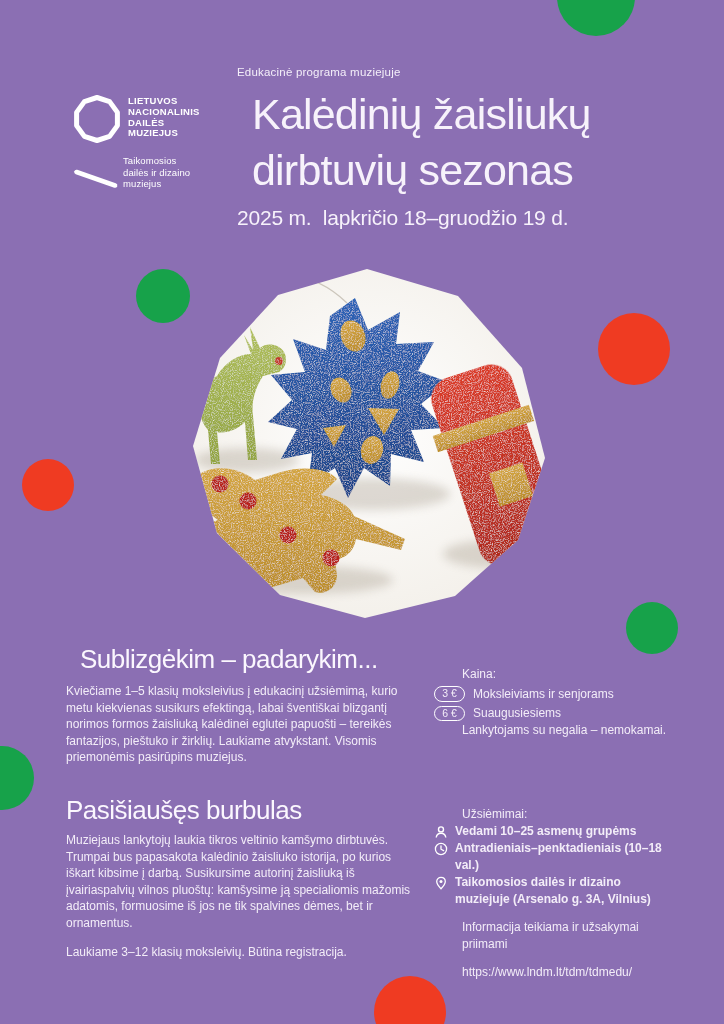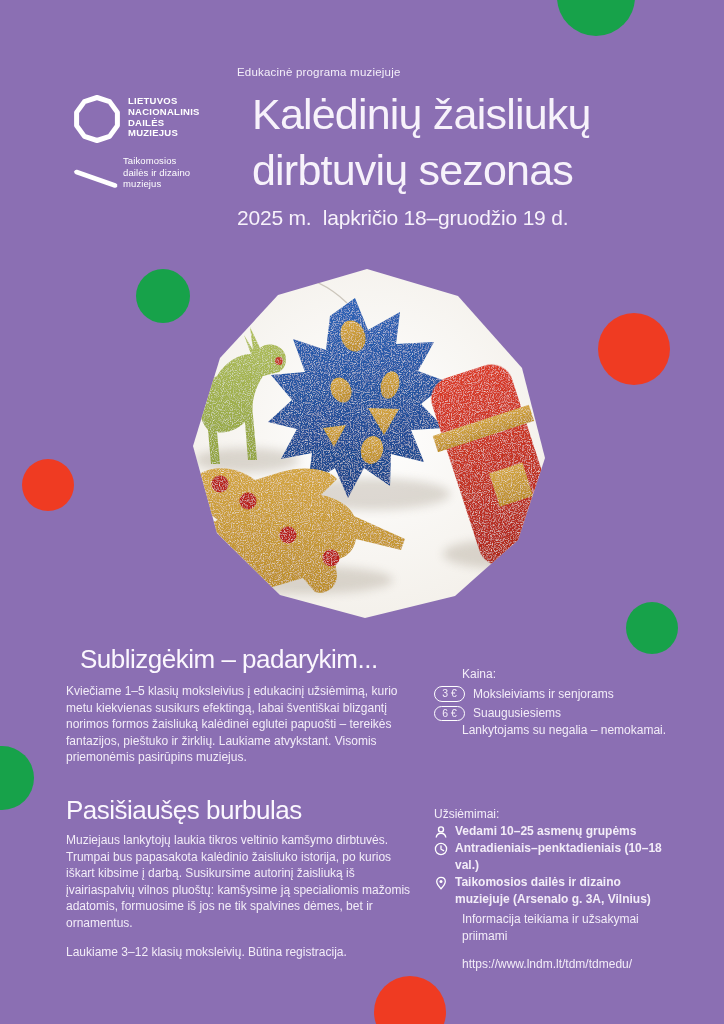--- a/index.html
+++ b/index.html
@@ -41,25 +41,25 @@
   .s2-note{left:66px;top:944px;width:350px;}
   .pricing{left:434px;top:666px;font-size:12px;line-height:17px;color:#F3EDF8;width:260px;}
   .p-label{margin-left:28px;}
   .p-row{display:flex;align-items:center;gap:8px;margin-top:2.5px;}
   .p-badge{
     border:1.2px solid #fff;border-radius:8px;min-width:23px;height:13.5px;
     font-size:10.5px;line-height:13.5px;text-align:center;padding:0 3px;flex:0 0 auto;
   }
   .p-free{margin-left:28px;}
   .details{left:434px;top:806px;font-size:12px;line-height:17px;color:#F3EDF8;width:260px;}
-  .d-label{}
+  .d-label{margin-left:28px;}
   .d-row{display:flex;align-items:flex-start;gap:7px;}
   .d-icon{flex:0 0 14px;width:14px;height:14px;margin-top:2px;}
   .d-text{width:222px;font-weight:bold;}
-  .d-contact{margin-left:28px;margin-top:3px;width:222px;}
+  .d-contact{margin-left:28px;margin-top:11px;width:222px;}
   .d-url{margin-left:28px;margin-top:11px;width:230px;}
 </style>
 </head>
 <body>
 
 <div class="poster">
 
   <div class="dot green dot-green-top"></div>
   <div class="dot green dot-green-upperleft"></div>
   <div class="dot red dot-red-left"></div>

